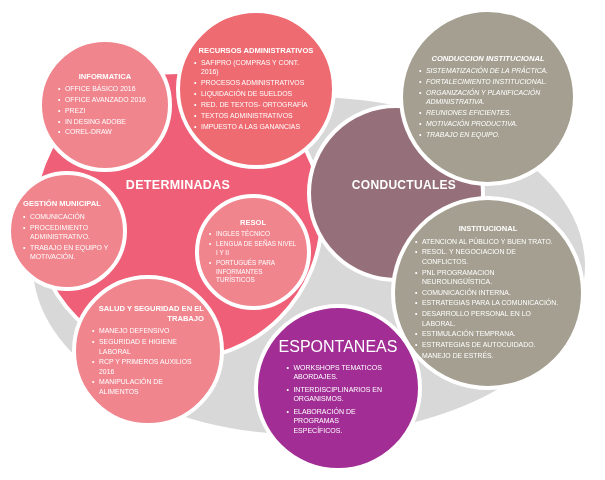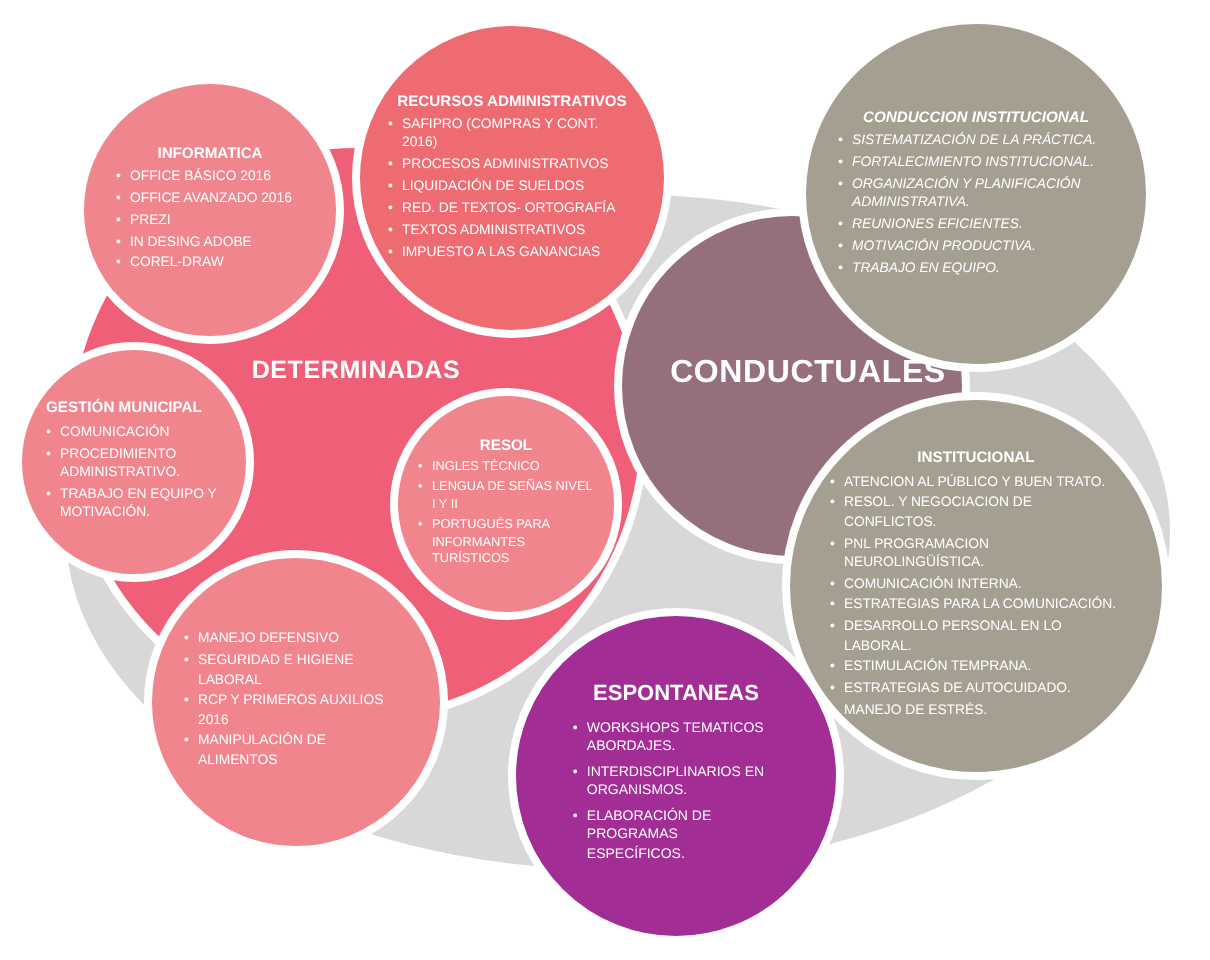--- a/index.html
+++ b/index.html
@@ -69,24 +69,24 @@
     left: 0;
   }
 
   .title-left .c-title { align-self: flex-start; text-align: right; }
 
   
   .c-determinadas { left: 32px;  top: 70px;  width: 292px; height: 292px; background: #ef5f78; }
   .c-determinadas .big-label { top: 104px; font-size: 12.5px; }
 
   .c-conductuales { left: 307px; top: 104px; width: 178px; height: 178px; background: #95707a; }
-  .c-conductuales .big-label { top: 70px; font-size: 16px; padding-left: 16px; }
+  .c-conductuales .big-label { top: 70px; font-size: 12px; padding-left: 16px; }
 
   .c-espontaneas  { left: 254px; top: 304px; width: 168px; height: 168px; background: #a12d95; padding: 14px 20px; }
-  .esp-label { font-weight: 700; font-size: 11px; margin-bottom: 7px; }
+  .esp-label { font-weight: 400; font-size: 16px; margin-bottom: 7px; }
   .c-espontaneas .c-list { width: 86%; font-size: 7px; }
   .c-espontaneas .c-list li { margin-bottom: 3px; }
 
   
   .c-informatica  { left: 38px;  top: 38px;  width: 134px; height: 134px; background: #f0858e; padding: 10px 16px; }
   .c-recursos     { left: 176px; top: 9px;   width: 160px; height: 160px; background: #ee6b71; padding: 12px 14px; }
   .c-conduccion   { left: 399px; top: 8px;   width: 178px; height: 178px; background: #a49f90; padding: 14px 16px; font-style: italic; }
   .c-gestion      { left: 7px;   top: 171px; width: 120px; height: 120px; background: #f0858e; padding: 10px 12px; }
   .c-idioma       { left: 195px; top: 194px; width: 116px; height: 116px; background: #f0858e; padding: 8px 10px; }
   .c-idioma .c-list { font-size: 6.4px; }
@@ -170,20 +170,21 @@
         <li>COMUNICACIÓN INTERNA.</li>
         <li>ESTRATEGIAS PARA LA COMUNICACIÓN.</li>
         <li>DESARROLLO PERSONAL EN LO LABORAL.</li>
         <li>ESTIMULACIÓN TEMPRANA.</li>
         <li>ESTRATEGIAS DE AUTOCUIDADO.</li>
         <li>MANEJO DE ESTRÉS.</li>
       </ul>
   </div>
 
   <div class="circle c-salud title-left">
+    <div class="c-title">SALUD Y SEGURIDAD EN EL TRABAJO</div>
     <ul class="c-list">
         <li>MANEJO DEFENSIVO</li>
         <li>SEGURIDAD E HIGIENE LABORAL</li>
         <li>RCP Y PRIMEROS AUXILIOS 2016</li>
         <li>MANIPULACIÓN DE ALIMENTOS</li>
       </ul>
   </div>
 
   <div class="circle c-espontaneas">
     <div class="esp-label">ESPONTANEAS</div>

